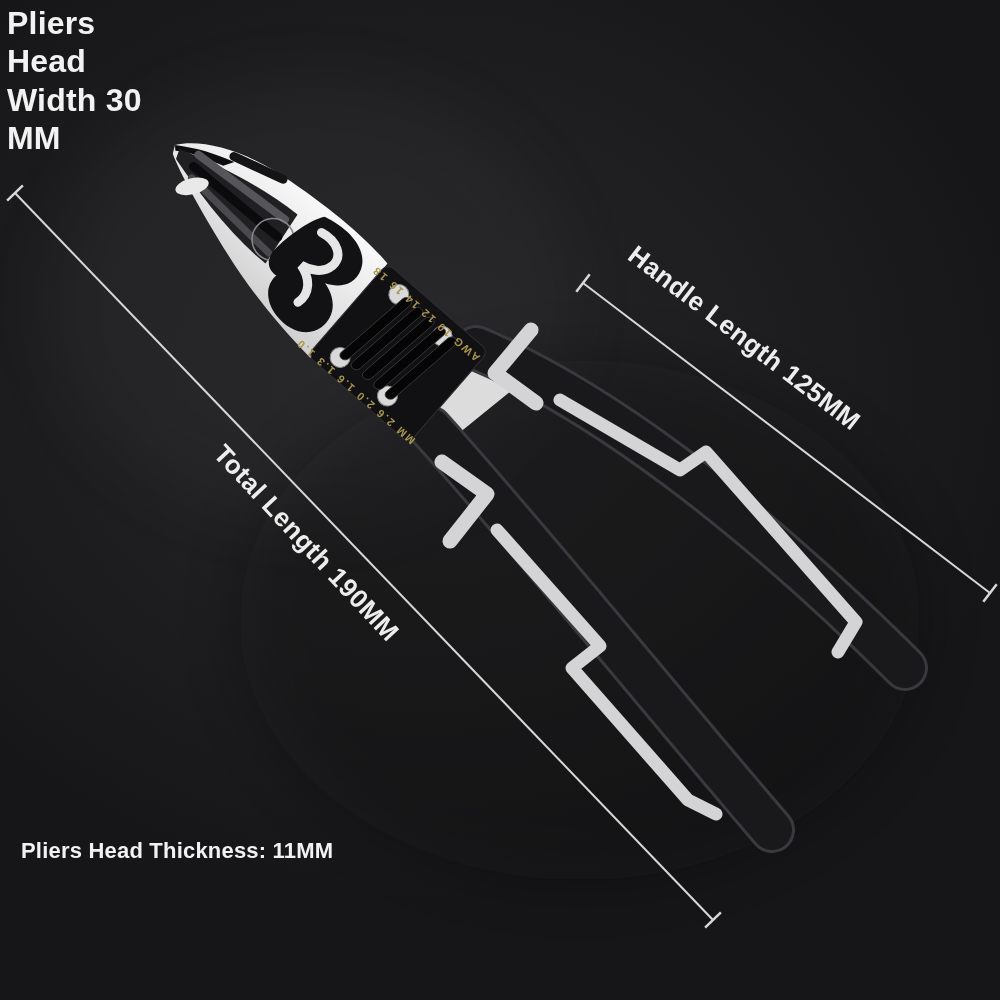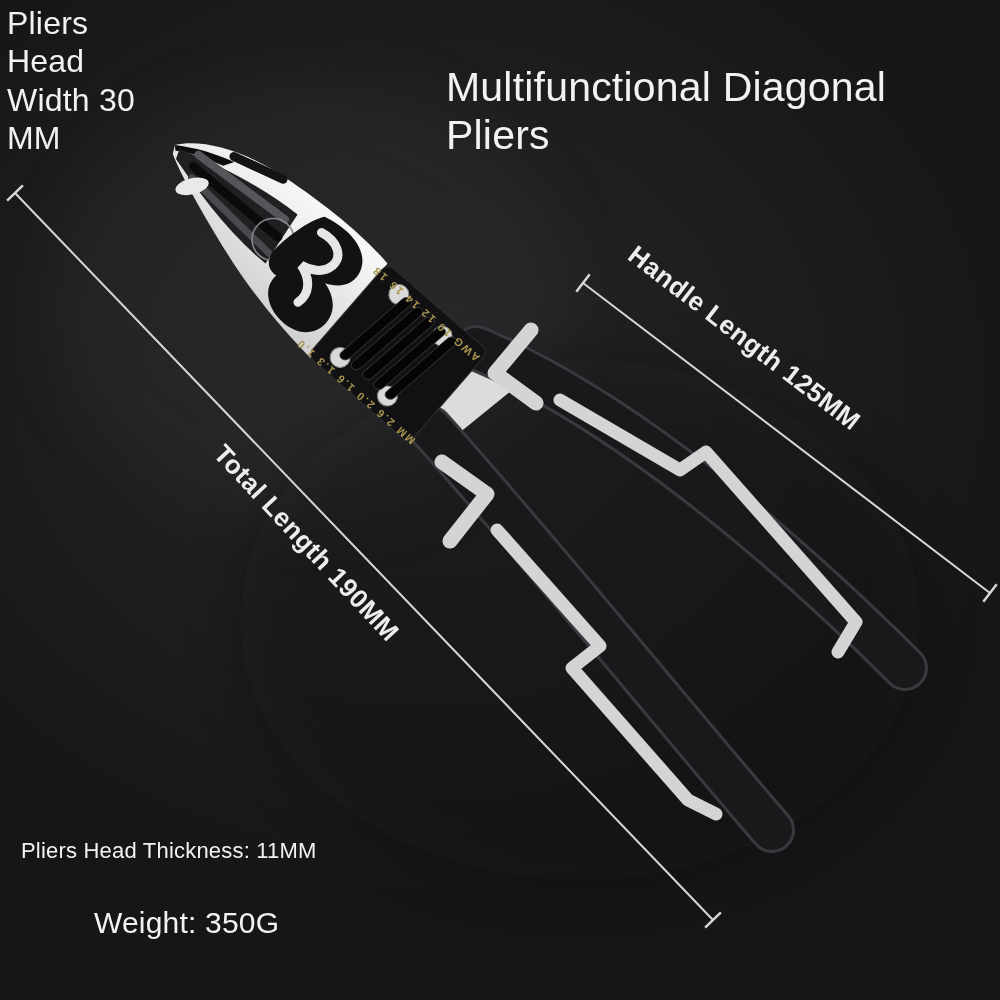--- a/index.html
+++ b/index.html
@@ -5,21 +5,21 @@
   html,body{margin:0;padding:0;}
   body{
     width:1000px;height:1000px;overflow:hidden;
     background:#1b1b1d;
     font-family:"Liberation Sans", sans-serif;
   }
   .stage{position:relative;width:1000px;height:1000px;
     background:radial-gradient(ellipse 620px 520px at 42% 38%, #242427 0%, #1e1e20 55%, #161618 100%);}
   .stage svg{position:absolute;left:0;top:0;}
   .overlay-label{
-    position:absolute;color:#f2f2f2;font-weight:400;
+    position:absolute;color:#f2f2f2;font-weight:700;
     letter-spacing:0.2px;
   }
   .head-width{left:7px;top:4px;font-size:32px;line-height:1.2;white-space:pre-line;}
   .title{left:446px;top:64px;font-size:41px;line-height:1.16;width:540px;}
   .thickness{left:21px;top:838px;font-size:22px;}
   .weight{left:94px;top:906px;font-size:30px;}
 </style>
 </head>
 <body>
 
@@ -112,18 +112,16 @@
       <line x1="983.3" y1="601.8" x2="996.7" y2="584.2" stroke-width="2.5" stroke="#d8d8d8"></line>
       <text transform="translate(739,345) rotate(37.5)" text-anchor="middle" font-size="26" font-weight="bold" fill="#ededed" letter-spacing="0.5">Handle Length 125MM</text>
     </g>
   </svg>
 
   <div class="overlay-label head-width">Pliers
 Head
 Width 30
 MM</div>
 
-  <div class="overlay-label title">Multifunctional Diagonal Pliers</div>
 
   <div class="overlay-label thickness">Pliers Head Thickness: 11MM</div>
 
-  <div class="overlay-label weight">Weight: 350G</div>
 </div>
 
 </body></html>

